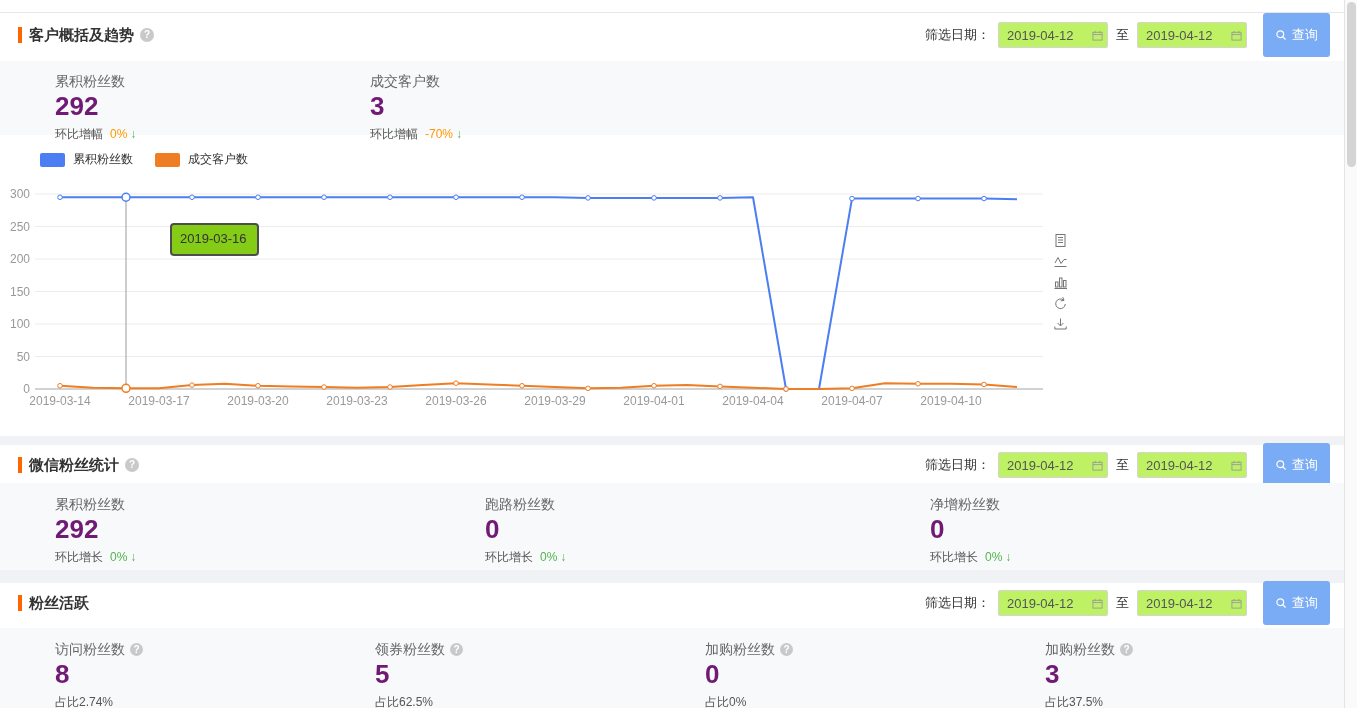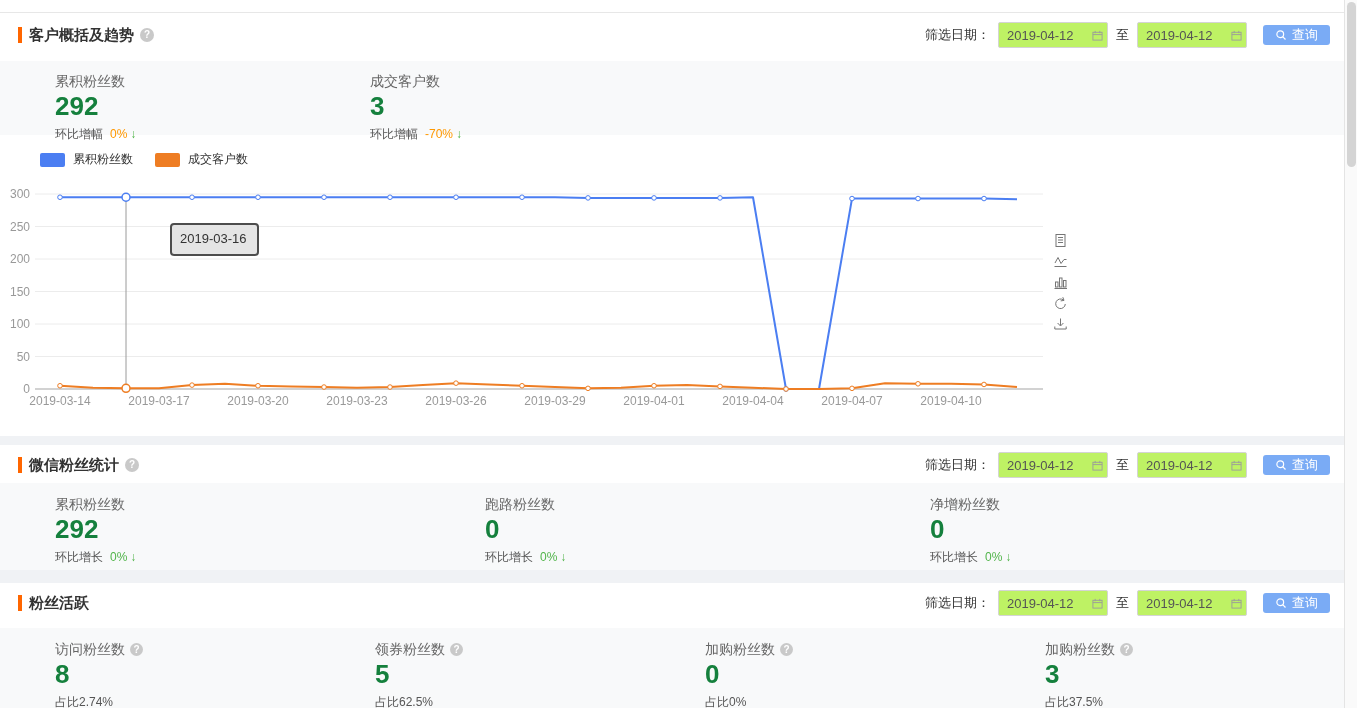--- a/index.html
+++ b/index.html
@@ -14,39 +14,39 @@
   #card2 .sec-header,#card3 .sec-header{height:40px;}
   .sec-title{display:flex;align-items:center;font-size:15px;font-weight:bold;color:#333;}
   .title-bar{width:4px;height:16px;background:#ff6600;margin-right:7px;}
   .help{display:inline-block;width:14px;height:14px;border-radius:50%;background:#c9c9c9;
     color:#fff;font-size:10px;line-height:14px;text-align:center;margin-left:6px;font-weight:bold;}
   .help.sm{width:13px;height:13px;line-height:13px;margin-left:5px;}
   .filter{display:flex;align-items:center;font-size:13px;color:#333;white-space:nowrap;}
   .date-input{width:96px;height:24px;border:1px solid #d4d4d4;border-radius:2px;background:#bef264;
     display:flex;align-items:center;justify-content:space-between;padding:0 4px 0 8px;
     font-size:13px;color:#555;margin:0 8px;}
-  .query-btn{height:20px;background:#7aabf5;color:#fff;border:none;border-radius:3px;
+  .query-btn{height:44px;background:#7aabf5;color:#fff;border:none;border-radius:3px;
     font-size:13px;display:flex;align-items:center;gap:5px;padding:0 12px;margin-left:8px;cursor:pointer;}
   .band{position:absolute;left:0;right:0;background:#f8f9fa;display:grid;padding-left:55px;box-sizing:border-box;}
   #band1{top:48px;height:74px;grid-template-columns:315px auto;padding-top:12px;}
   #band2{top:38px;height:87px;grid-template-columns:430px 445px auto;padding-top:13px;}
   #band3{top:45px;height:87px;grid-template-columns:320px 330px 340px auto;padding-top:13px;}
   .stat-label{font-size:14px;color:#666;display:flex;align-items:center;line-height:16px;}
-  .stat-value{font-size:26px;color:#15803d;font-weight:600;line-height:31px;margin-top:2px;}
+  .stat-value{font-size:26px;color:#701a75;font-weight:600;line-height:31px;margin-top:2px;}
   .stat-sub{font-size:12px;color:#555;margin-top:3px;line-height:18px;}
   .pct-orange{color:#ff9800;margin-left:7px;}
   .pct-green{color:#52b54b;margin-left:7px;}
   .arrow{color:#52b54b;margin-left:3px;font-weight:bold;}
   #legend{position:absolute;top:138px;left:40px;display:flex;gap:22px;align-items:center;}
   .legend-item{display:flex;align-items:center;gap:8px;cursor:pointer;}
   .legend-swatch{width:25px;height:14px;border-radius:2px;display:inline-block;}
   .legend-text{font-size:12px;color:#333;}
   #chart-wrap{position:absolute;top:160px;left:0;width:1110px;height:245px;}
   .axis-lbl{font-size:12px;fill:#999;}
-  #tooltip{position:absolute;left:170px;top:50px;background:#e5e5e5;border:2px solid #4d4d4d;
+  #tooltip{position:absolute;left:170px;top:50px;background:#84cc16;border:2px solid #4d4d4d;
     border-radius:4px;padding:4px 10px 6px 8px;font-size:13px;color:#333;line-height:19px;white-space:nowrap;}
   .tt-row{display:flex;align-items:center;}
   .tt-dot{width:8px;height:8px;border-radius:50%;display:inline-block;margin-right:6px;}
   #toolbox{position:absolute;top:220px;left:1053px;display:flex;flex-direction:column;gap:6px;}
   #toolbox svg{cursor:pointer;}
   #scrollbar{position:absolute;right:0;top:0;width:13px;height:708px;background:#fafafa;
     border-left:1px solid #e4e4e4;box-sizing:border-box;}
   #scroll-thumb{position:absolute;left:2px;top:2px;width:9px;height:165px;background:#d4d4d4;border-radius:5px;}
 </style>
 </head>

